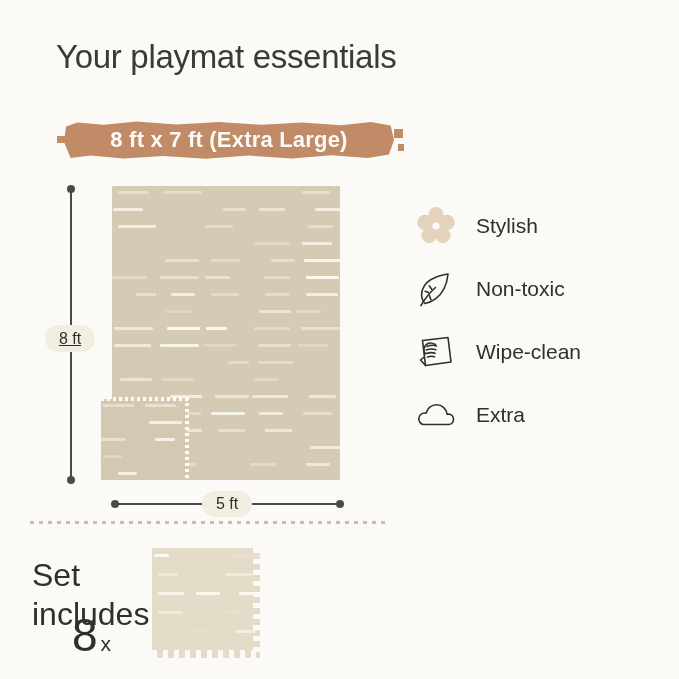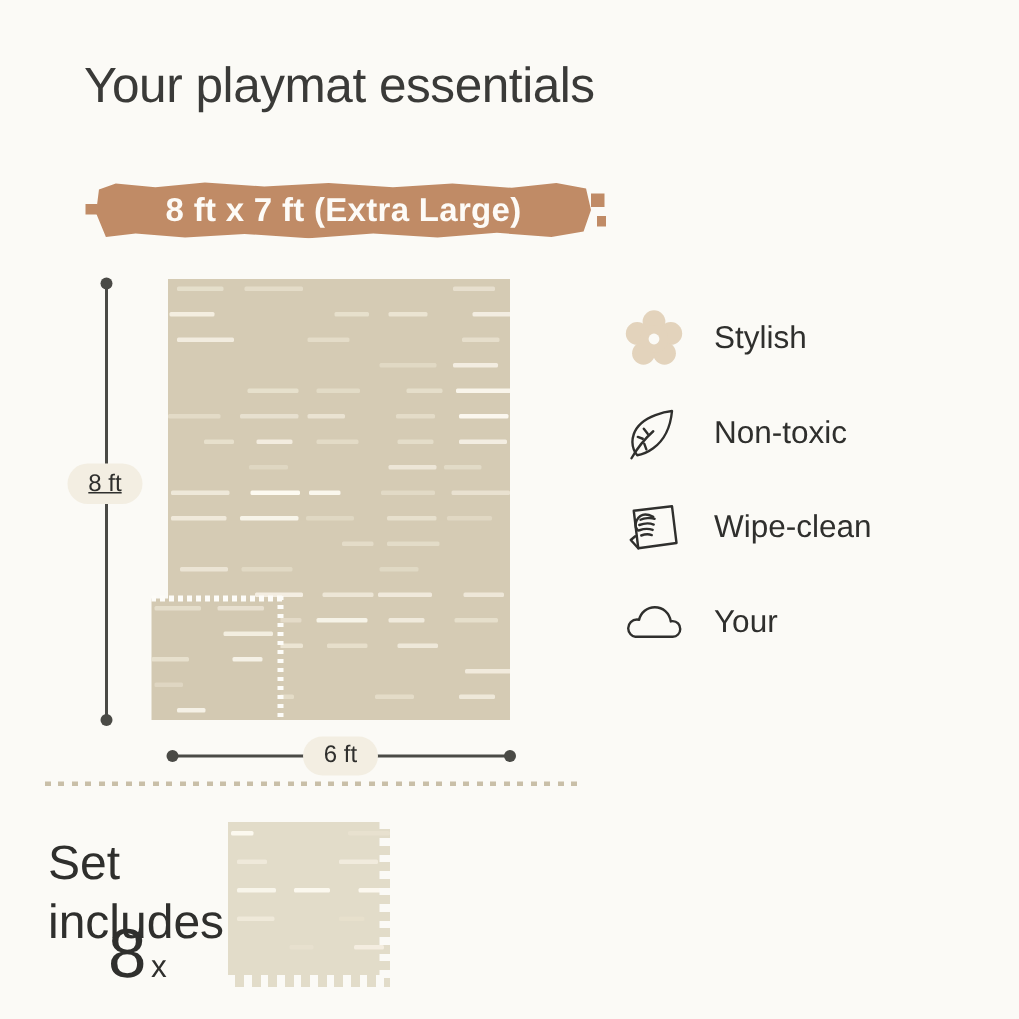--- a/index.html
+++ b/index.html
@@ -158,21 +158,21 @@
     position: absolute;
     background: #f3eee2;
     border-radius: 14px;
     display: flex;
     align-items: center;
     justify-content: center;
     font-size: 16px;
     color: #2f2f2d;
     white-space: nowrap;
   }
-  .dim-pill.v { left: 45px; top: 309px; width: 50px; height: 27px; text-decoration: underline; }
+  .dim-pill.v { left: 45px; top: 325px; width: 50px; height: 27px; text-decoration: underline; }
   .dim-pill.h { left: 202px; top: 491px; width: 50px; height: 26px; }
 
   
   .features {
     position: absolute;
     left: 414px;
     top: 194px;
     width: 250px;
   }
   .feature-row {
@@ -384,21 +384,21 @@
   <div class="tile-edge-right"></div>
 
   <div class="dim-v-line"></div>
   <div class="dim-v-cap top"></div>
   <div class="dim-v-cap bot"></div>
   <div class="dim-pill v">8 ft</div>
 
   <div class="dim-h-line"></div>
   <div class="dim-h-cap left"></div>
   <div class="dim-h-cap right"></div>
-  <div class="dim-pill h">6 ft</div>
+  <div class="dim-pill h">5 ft</div>
 
   <div class="features">
 
     <div class="feature-row">
       <span class="feature-icon">
         <svg width="42" height="42" viewBox="0 0 42 42">
           <g fill="#e3d3bc">
             <circle cx="21" cy="9.5" r="7.6"></circle>
             <circle cx="32.2" cy="17.3" r="7.6"></circle>
             <circle cx="28" cy="30.5" r="7.6"></circle>
@@ -437,21 +437,21 @@
       </span>
       <span class="feature-label">Wipe-clean</span>
     </div>
 
     <div class="feature-row">
       <span class="feature-icon">
         <svg width="42" height="42" viewBox="0 0 42 42" fill="none" stroke="#2f2f2d" stroke-width="1.6" stroke-linecap="round" stroke-linejoin="round">
           <path d="M8.5 30.5h25c2.8 0 5-2.3 5-5.2 0-2.9-2.2-5.2-5-5.2-.4 0-.9.1-1.3.2C31.3 14.6 26.9 10.8 21.6 10.8c-5.2 0-9.5 3.6-10.5 8.4-.5-.1-1-.2-1.5-.2-3.2 0-5.8 2.6-5.8 5.8s2.6 5.7 4.7 5.7Z"></path>
         </svg>
       </span>
-      <span class="feature-label">Your</span>
+      <span class="feature-label">Extra</span>
     </div>
 
   </div>
 
 
   <div class="divider"></div>
 
   <div class="set-label">Set
 includes:</div>
   <div class="set-count">

